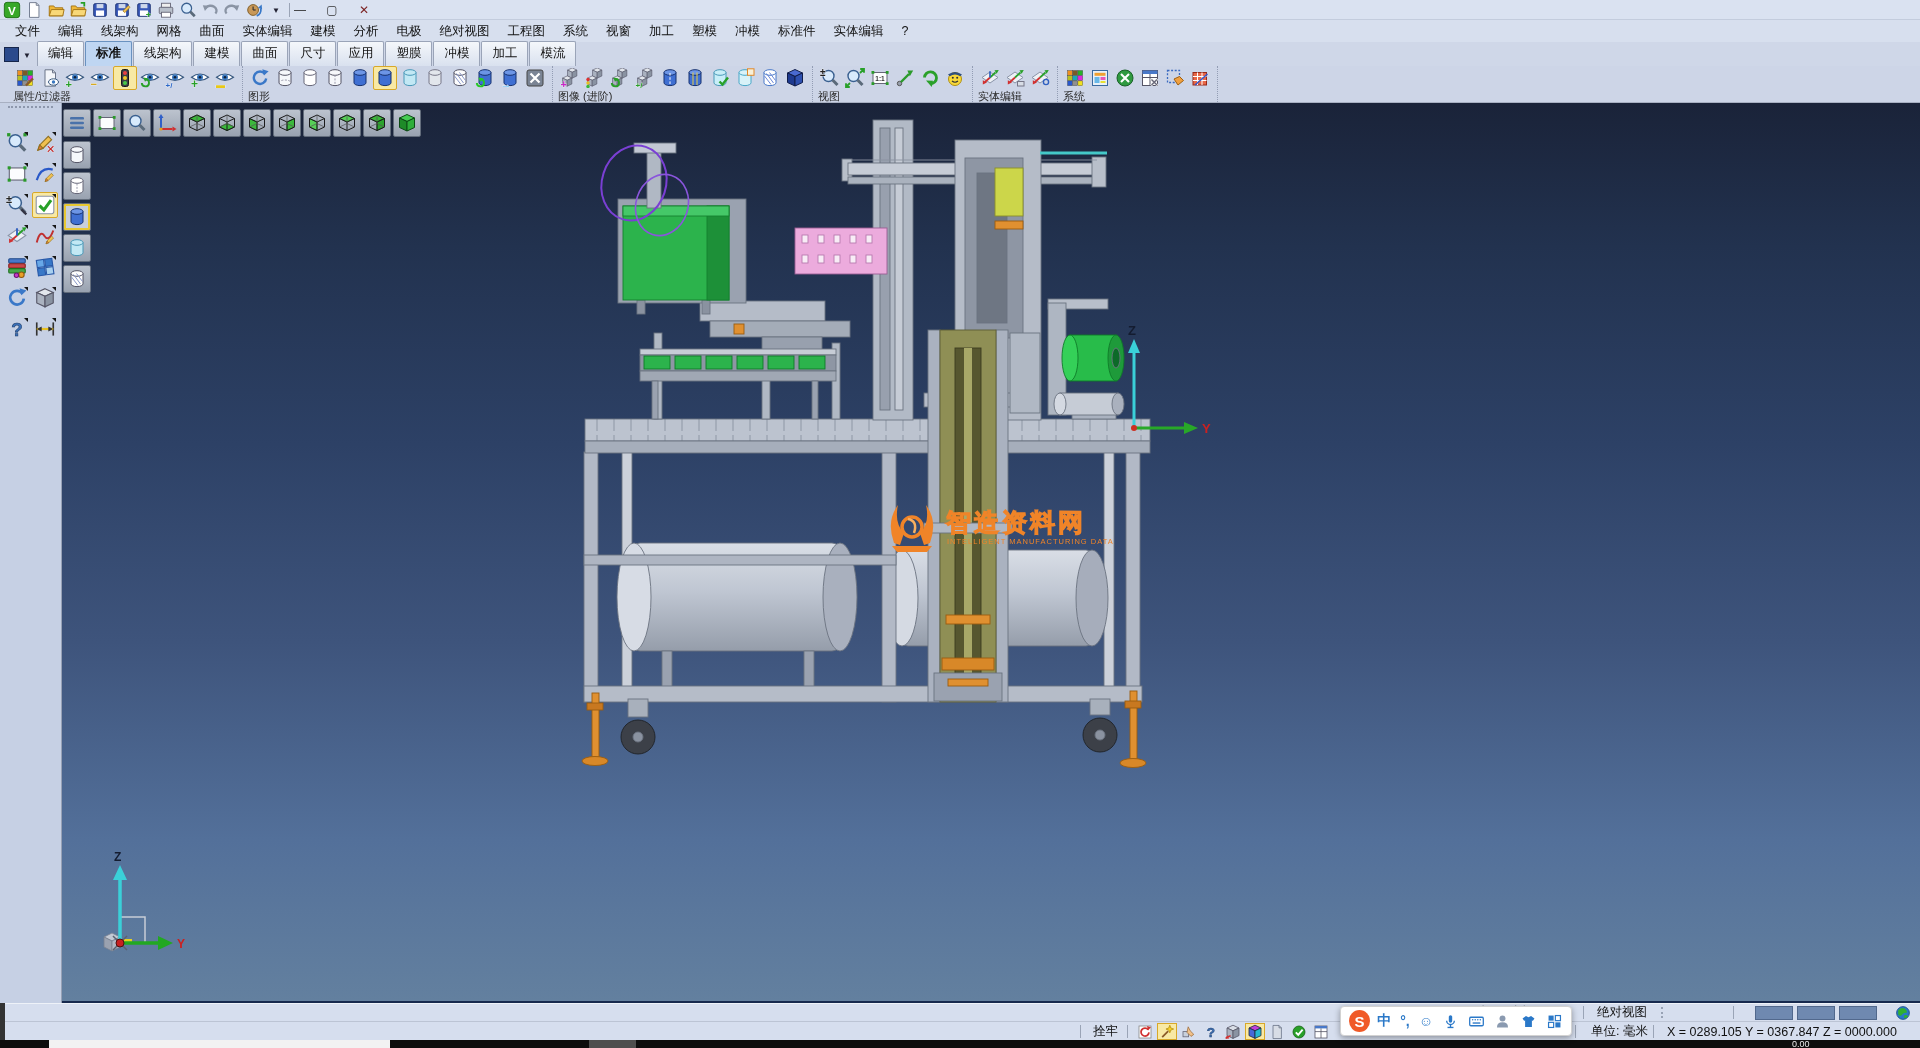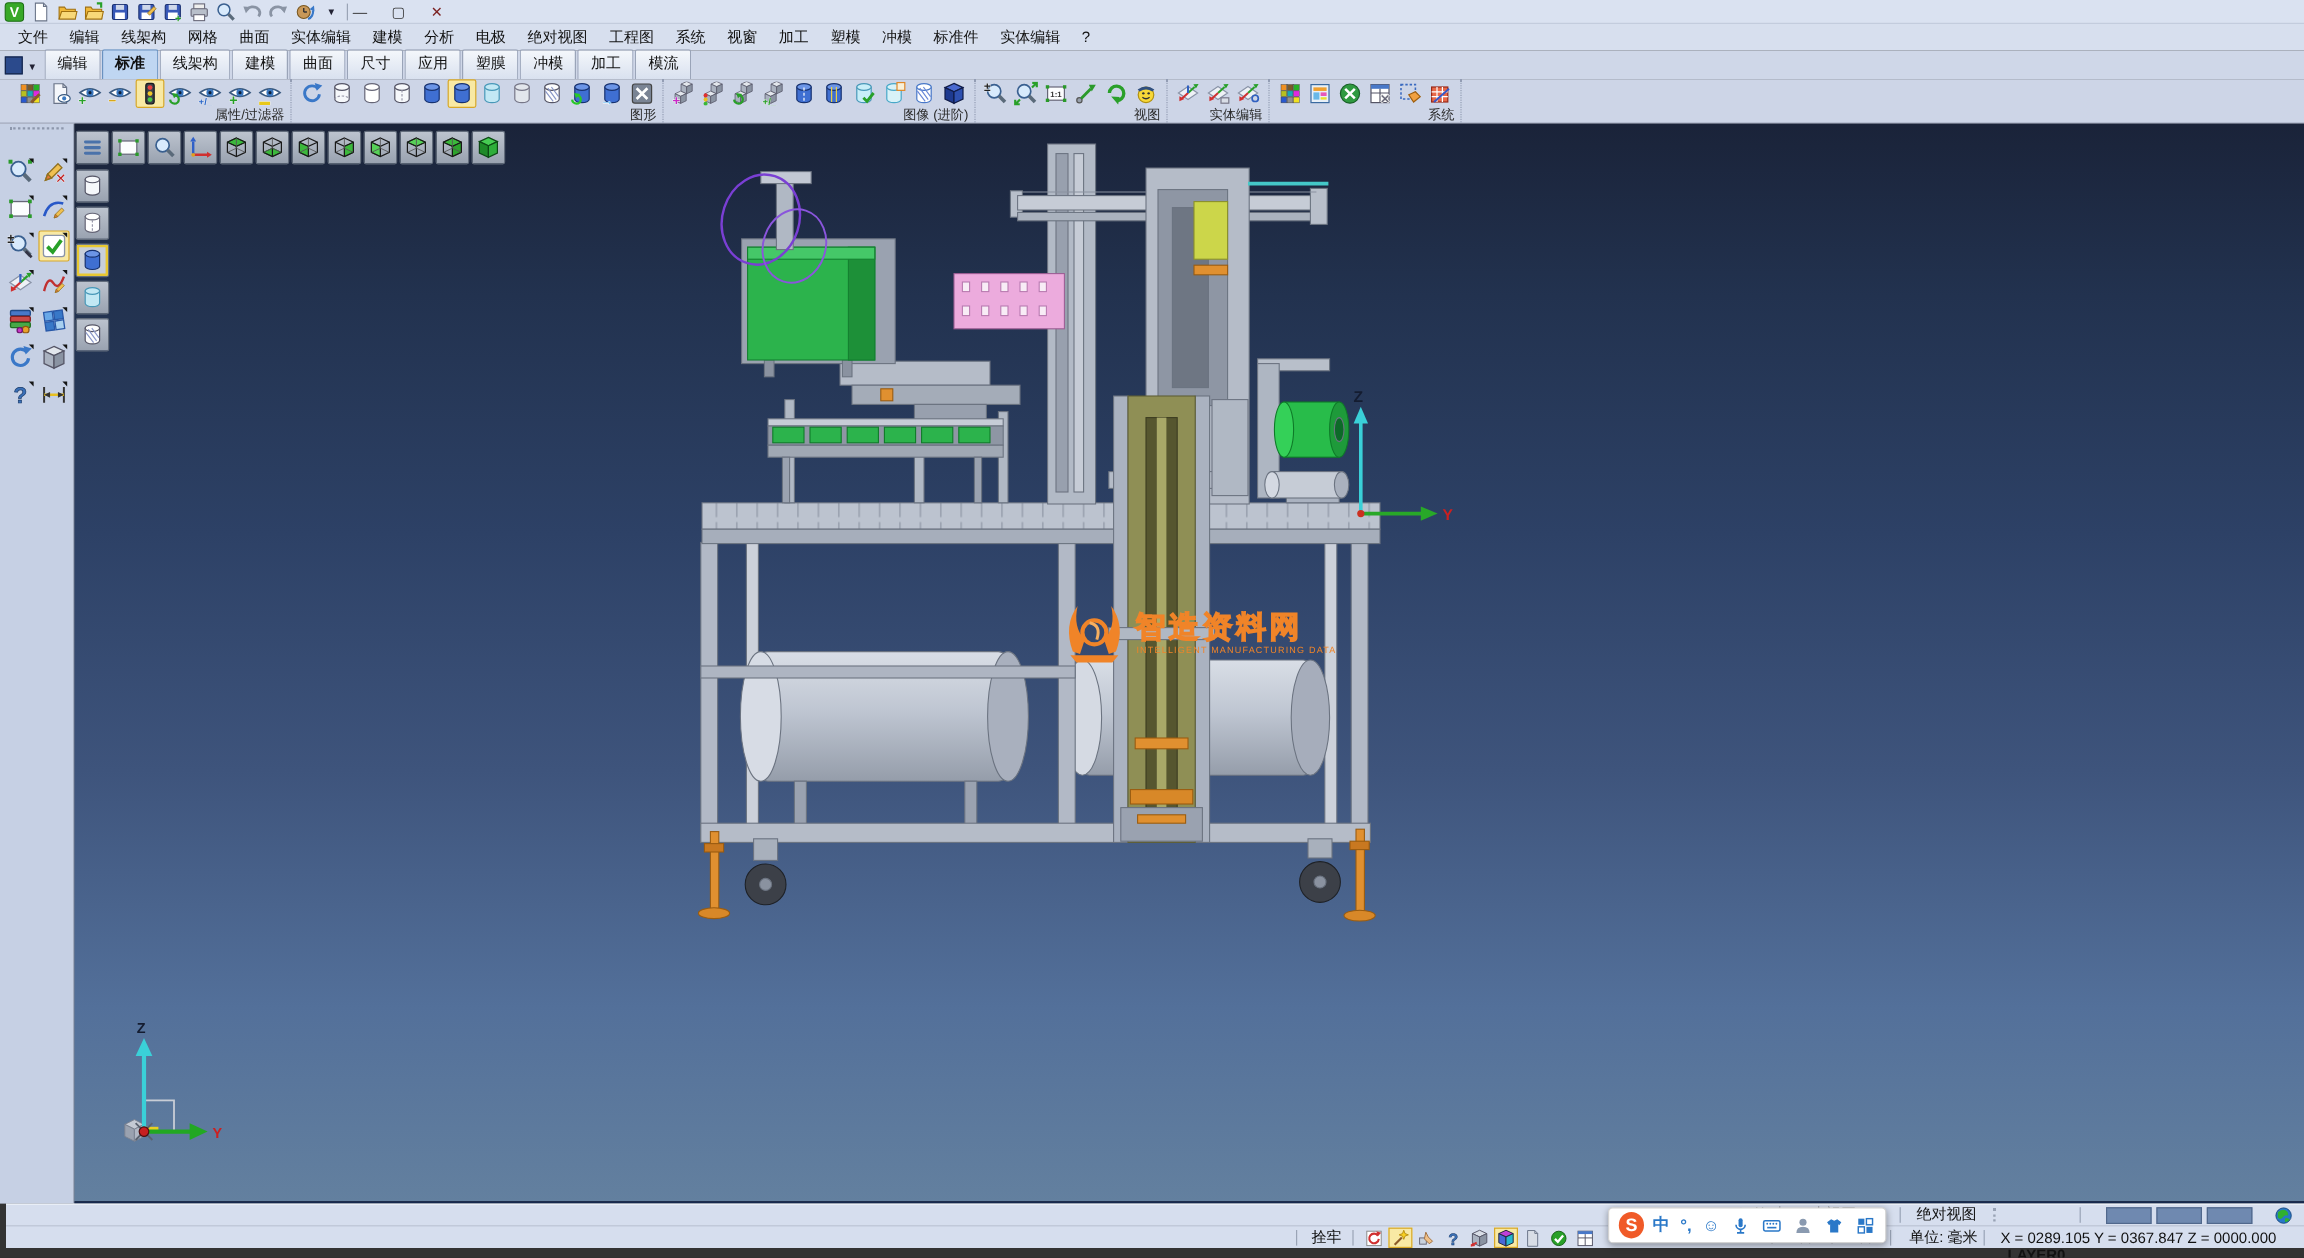--- a/index.html
+++ b/index.html
@@ -27,21 +27,21 @@
   .tab-dd{font-size:8px;color:#223;margin:0 6px 6px 2px;}
   .tab{border:1px solid #9aa4b8;border-bottom:none;background:linear-gradient(#f4f7fb,#d9e1ef);
        padding:3px 10px 4px 10px;font-size:12.5px;margin-right:1px;border-radius:2px 2px 0 0;cursor:pointer;}
   .tab.act{background:#bfd6f2;border-color:#6a92c0;font-weight:bold;}
   
   .ribbon{position:absolute;left:0;top:66px;width:1920px;height:37px;background:#cdd5e7;
           display:flex;align-items:stretch;border-bottom:1px solid #a8b0c2;box-sizing:border-box;padding-left:8px;}
   .rgroup{display:flex;flex-direction:column;justify-content:flex-start;
           border-right:1px dotted #939db4;padding:0 5px;}
   .ricons{display:flex;align-items:center;height:24px;gap:1px;}
-  .rlabel{text-align:right;font-size:11px;color:#2a2a2a;line-height:12px;}
+  .rlabel{text-align:left;font-size:11px;color:#2a2a2a;line-height:12px;}
   .icn{position:relative;display:inline-flex;align-items:center;justify-content:center;
        width:24px;height:24px;box-sizing:border-box;border:1px solid transparent;cursor:pointer;}
   .icn svg{width:20px;height:20px;}
   .icn.hl{background:#f8e9a4;border:1px solid #d8a828;border-radius:2px;}
   
   .main{position:absolute;left:0;top:103px;width:1920px;height:900px;}
   .leftpanel{position:absolute;left:0;top:0;width:62px;height:900px;background:#c6d0e4;
              border-right:1px solid #97a1b5;box-sizing:border-box;}
   .lp-grip{height:5px;margin:3px 8px;border-top:2px dotted #8d97ac;}
   .lp{display:grid;grid-template-columns:27px 27px;gap:5px 1px;padding:14px 0 0 4px;}
@@ -1236,14 +1236,19 @@
           <svg viewBox="0 0 20 20">
             <rect x="3" y="3" width="6" height="6" fill="#2a78c8"></rect>
             <rect x="11" y="3" width="6" height="6" fill="none" stroke="#2a78c8" stroke-width="1.4"></rect>
             <rect x="3" y="11" width="6" height="6" fill="none" stroke="#2a78c8" stroke-width="1.4"></rect>
             <rect x="11" y="11" width="6" height="6" fill="#2a78c8"></rect>
           </svg>
         </span>
       </span>
   </div>
 
+  <div class="taskbar">
+    <div class="tb-seg" style="left:49px;width:341px;background:#f2f2f2;"></div>
+    <div class="tb-seg" style="left:589px;width:47px;background:#4e4e4e;"></div>
+    <div class="tb-val">0.00</div>
+  </div>
 
 </div>
 
 </body></html>

